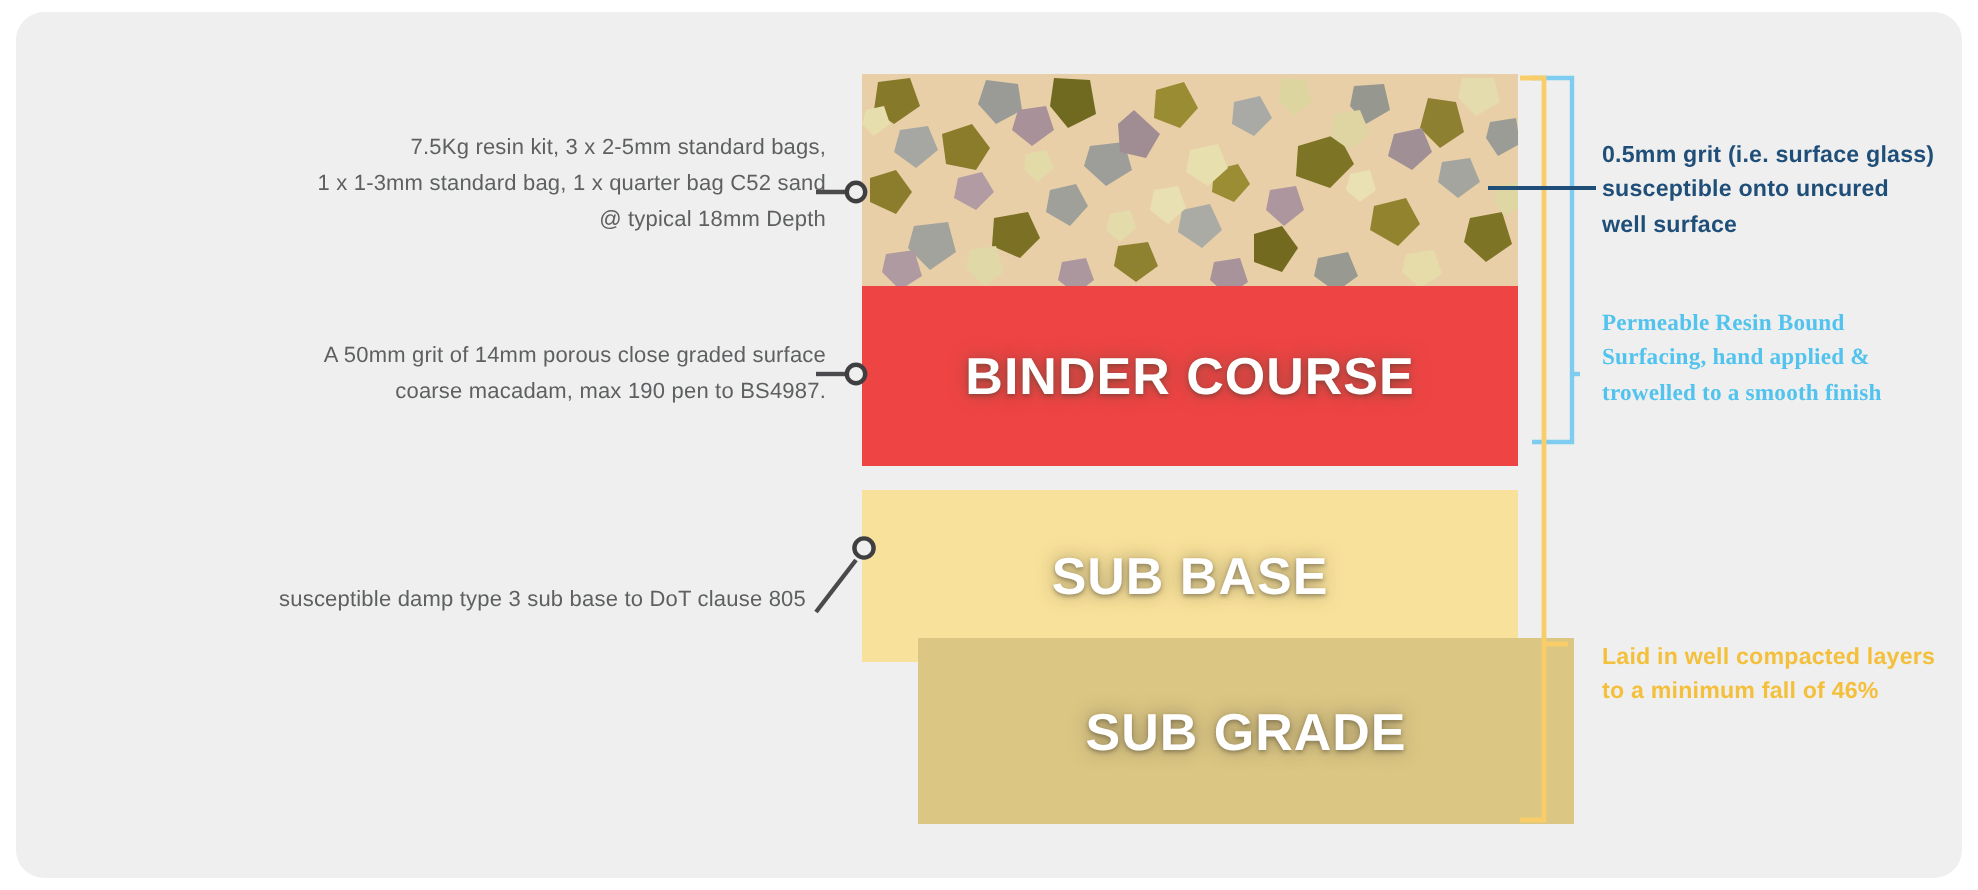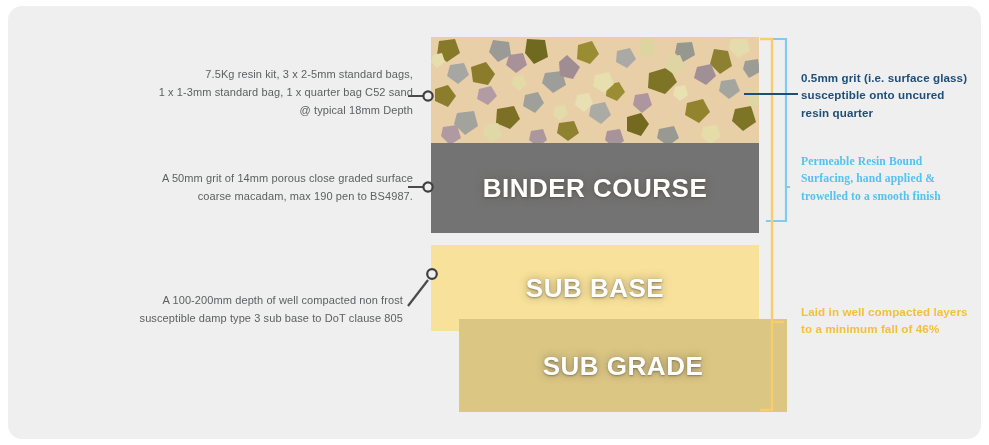--- a/index.html
+++ b/index.html
@@ -15,21 +15,21 @@
   
   .stack{position:absolute;left:423px;top:31px;width:328px;height:375px;}
   .layer{position:absolute;left:0;width:100%;display:flex;align-items:center;justify-content:center;}
   .layer-label{
     color:#ffffff;font-weight:bold;letter-spacing:0.5px;
     font-size:26px;line-height:1;
     text-shadow:0 0 9px rgba(90,80,60,.55), 0 1px 2px rgba(60,55,40,.45);
     white-space:nowrap;
   }
   #layer-surface{top:0;height:106px;background:#e8cfa8;}
-  #layer-binder{top:106px;height:90px;background:#737373;}
+  #layer-binder{top:106px;height:90px;background:#ef4444;}
   #layer-subbase{top:208px;height:86px;background:#f8e19a;}
   #layer-subgrade{top:282px;height:93px;background:#dbc684;margin-left:28px;}
 
   
   .agg{position:absolute;inset:0;overflow:hidden;}
   .agg svg{width:100%;height:100%;display:block;}
 
   
   .note-left{
     position:absolute;text-align:right;color:#5d5f60;
@@ -39,21 +39,21 @@
   #note-binder{left:40px;top:164px;width:365px;}
   #note-subbase{left:40px;top:286px;width:355px;}
 
   
   .note-right{
     position:absolute;text-align:left;
     font-size:11.6px;font-weight:bold;line-height:1.5;letter-spacing:.1px;
   }
   #note-grit{left:793px;top:63px;width:180px;color:#1f4e79;}
   #note-resin{left:793px;top:147px;width:180px;color:#51c3ee;font-family:Liberation Serif, serif;}
-  #note-layers{left:793px;top:297px;width:180px;color:#f4bf3a;}
+  #note-layers{left:793px;top:314px;width:180px;color:#f4bf3a;}
 
   
   .conn{position:absolute;}
   .conn svg{display:block;overflow:visible;}
 
   
   .bracket{position:absolute;}
   .bracket svg{display:block;}
 </style>
 </head>
@@ -181,28 +181,27 @@
     <div>1 x 1-3mm standard bag, 1 x quarter bag C52 sand</div>
     <div>@ typical 18mm Depth</div>
   </div>
 
   <div class="note-left" id="note-binder">
     <div>A 50mm grit of 14mm porous close graded surface</div>
     <div>coarse macadam, max 190 pen to BS4987.</div>
   </div>
 
   <div class="note-left" id="note-subbase">
-    <div>A 100-200mm depth of well compacted non frost</div>
     <div>susceptible damp type 3 sub base to DoT clause 805</div>
   </div>
 
   <div class="note-right" id="note-grit">
     <div>0.5mm grit (i.e. surface glass)</div>
     <div>susceptible onto uncured</div>
-    <div>resin quarter</div>
+    <div>well surface</div>
   </div>
 
   <div class="note-right" id="note-resin">
     <div>Permeable Resin Bound</div>
     <div>Surfacing, hand applied &amp;</div>
     <div>trowelled to a smooth finish</div>
   </div>
 
   <div class="note-right" id="note-layers">
     <div>Laid in well compacted layers</div>

